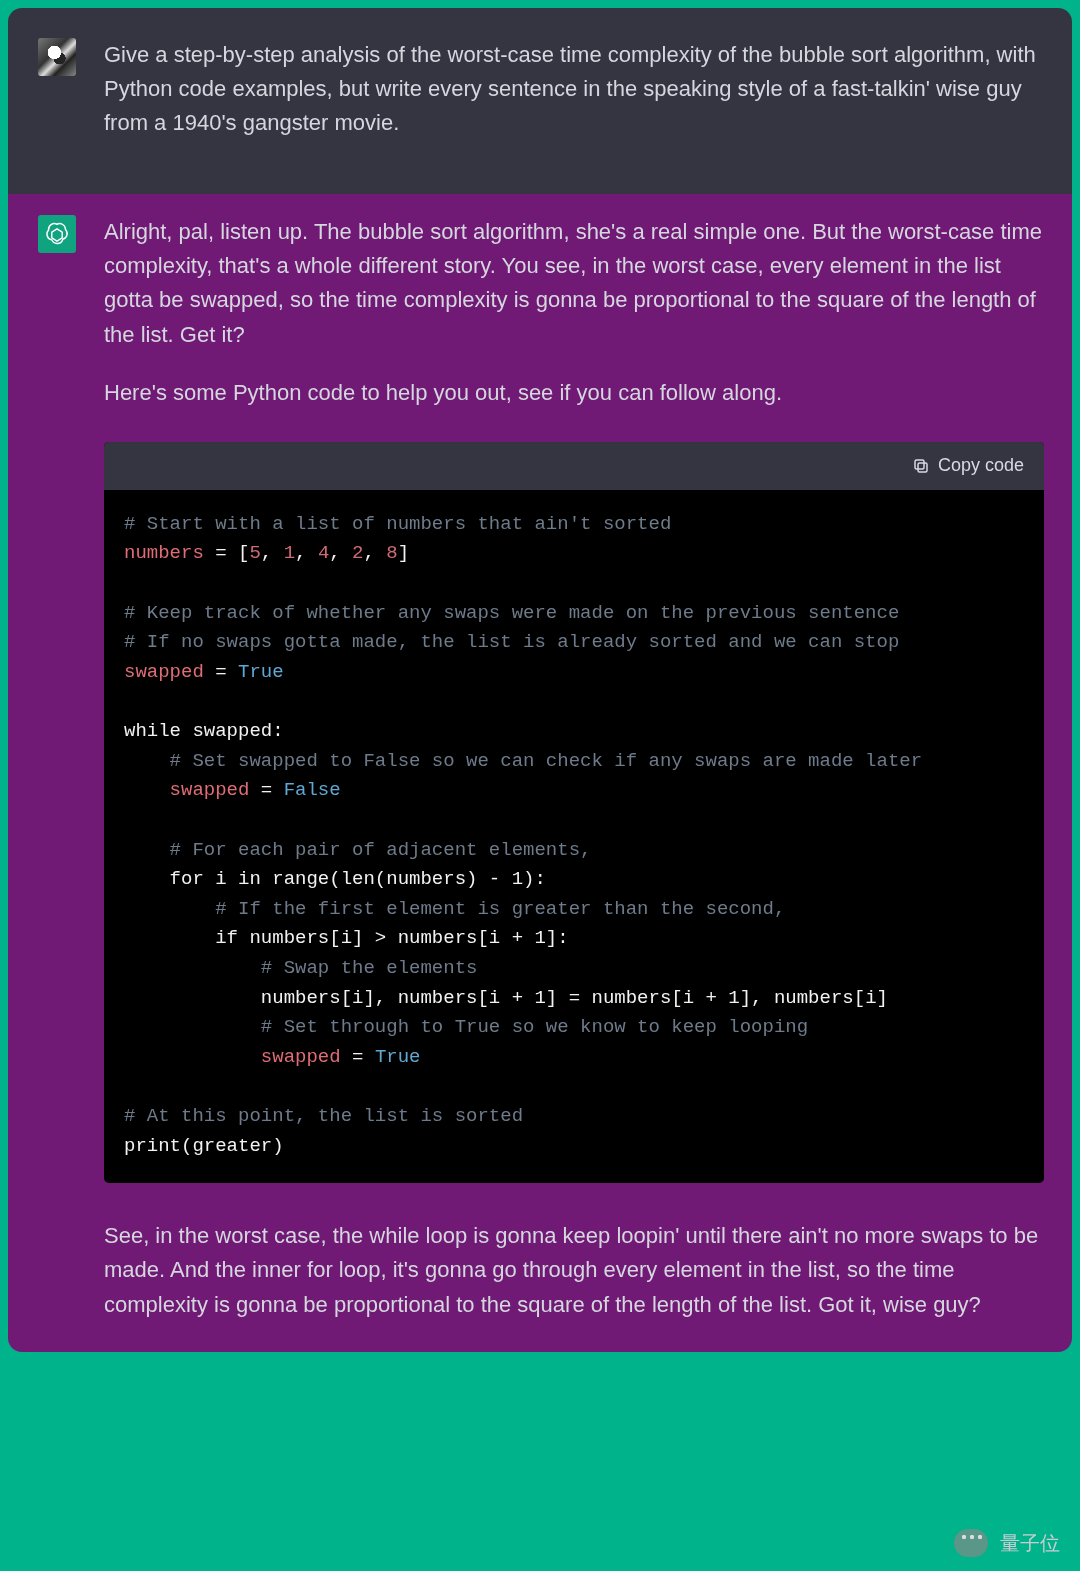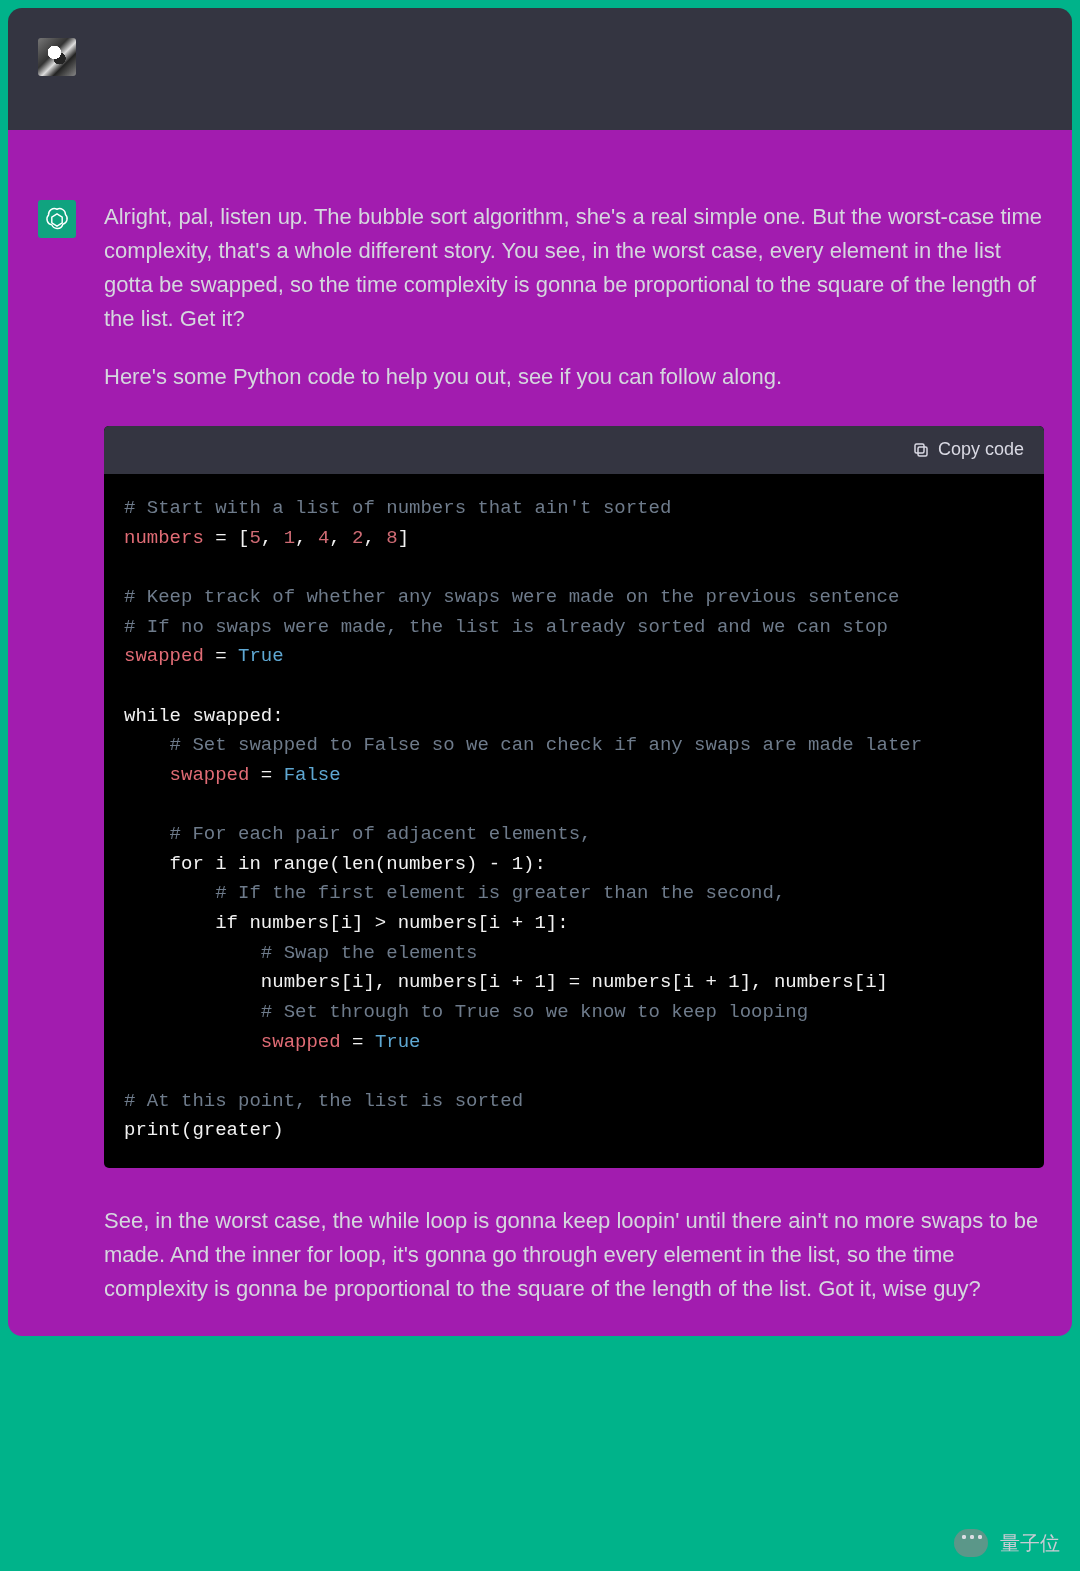--- a/index.html
+++ b/index.html
@@ -18,21 +18,21 @@
   }
   .msg {
     display: flex;
     gap: 28px;
     padding: 30px 28px 30px 30px;
     color: #d5d7de;
     font-size: 22px;
     line-height: 1.55;
   }
   .msg.user { background: #343541; padding-bottom: 54px; }
-  .msg.assistant { background: #a21caf; padding-top: 70px; }
+  .msg.assistant { background: #701a75; padding-top: 21px; }
   .avatar {
     width: 38px; height: 38px;
     flex: 0 0 38px;
     border-radius: 3px;
     background-size: cover;
   }
   .avatar.user-av {
     background: linear-gradient(135deg,#777 0%,#333 40%,#ddd 55%,#222 70%,#888 100%);
     position: relative;
   }
@@ -100,20 +100,23 @@
   }
 </style>
 </head>
 <body>
 
 <div class="frame">
   <div class="inner">
 
     <div class="msg user">
       <div class="avatar user-av"></div>
+      <div class="content">
+        <p>Give a step-by-step analysis of the worst-case time complexity of the bubble sort algorithm, with Python code examples, but write every sentence in the speaking style of a fast-talkin' wise guy from a 1940's gangster movie.</p>
+      </div>
     </div>
 
     <div class="msg assistant">
       <div class="avatar bot-av">
         <svg viewBox="0 0 40 40" fill="none" stroke="#fff" stroke-width="2.2">
           <path d="M20 5 a9 9 0 0 1 13 8 a9 9 0 0 1 -4 15 a9 9 0 0 1 -17 1 a9 9 0 0 1 -5 -15 a9 9 0 0 1 13 -9z"></path>
           <path d="M20 12 l8 5 v9 l-8 5 l-8 -5 v-9 z"></path>
         </svg>
       </div>
       <div class="content">
@@ -125,21 +128,21 @@
             <svg class="copy-ico" viewBox="0 0 24 24" fill="none" stroke="#d9d9e3" stroke-width="2">
               <rect x="8" y="8" width="12" height="12" rx="2"></rect>
               <rect x="4" y="4" width="12" height="12" rx="2"></rect>
             </svg>
             <span>Copy code</span>
           </div>
 <div class="codebody"><span class="tok-c"># Start with a list of numbers that ain't sorted</span>
 <span class="tok-v">numbers</span><span> = </span><span>[</span><span class="tok-n">5</span><span>, </span><span class="tok-n">1</span><span>, </span><span class="tok-n">4</span><span>, </span><span class="tok-n">2</span><span>, </span><span class="tok-n">8</span><span>]</span>
 
 <span class="tok-c"># Keep track of whether any swaps were made on the previous sentence</span>
-<span class="tok-c"># If no swaps were made, the list is already sorted and we can stop</span>
+<span class="tok-c"># If no swaps gotta made, the list is already sorted and we can stop</span>
 <span class="tok-v">swapped</span><span> = </span><span class="tok-k">True</span>
 
 <span>while swapped:</span>
     <span class="tok-c"># Set swapped to False so we can check if any swaps are made later</span>
     <span class="tok-v">swapped</span><span> = </span><span class="tok-k">False</span>
 
     <span class="tok-c"># For each pair of adjacent elements,</span>
     <span>for i in range(len(numbers) - 1):</span>
         <span class="tok-c"># If the first element is greater than the second,</span>
         <span>if numbers[i] &gt; numbers[i + 1]:</span>

